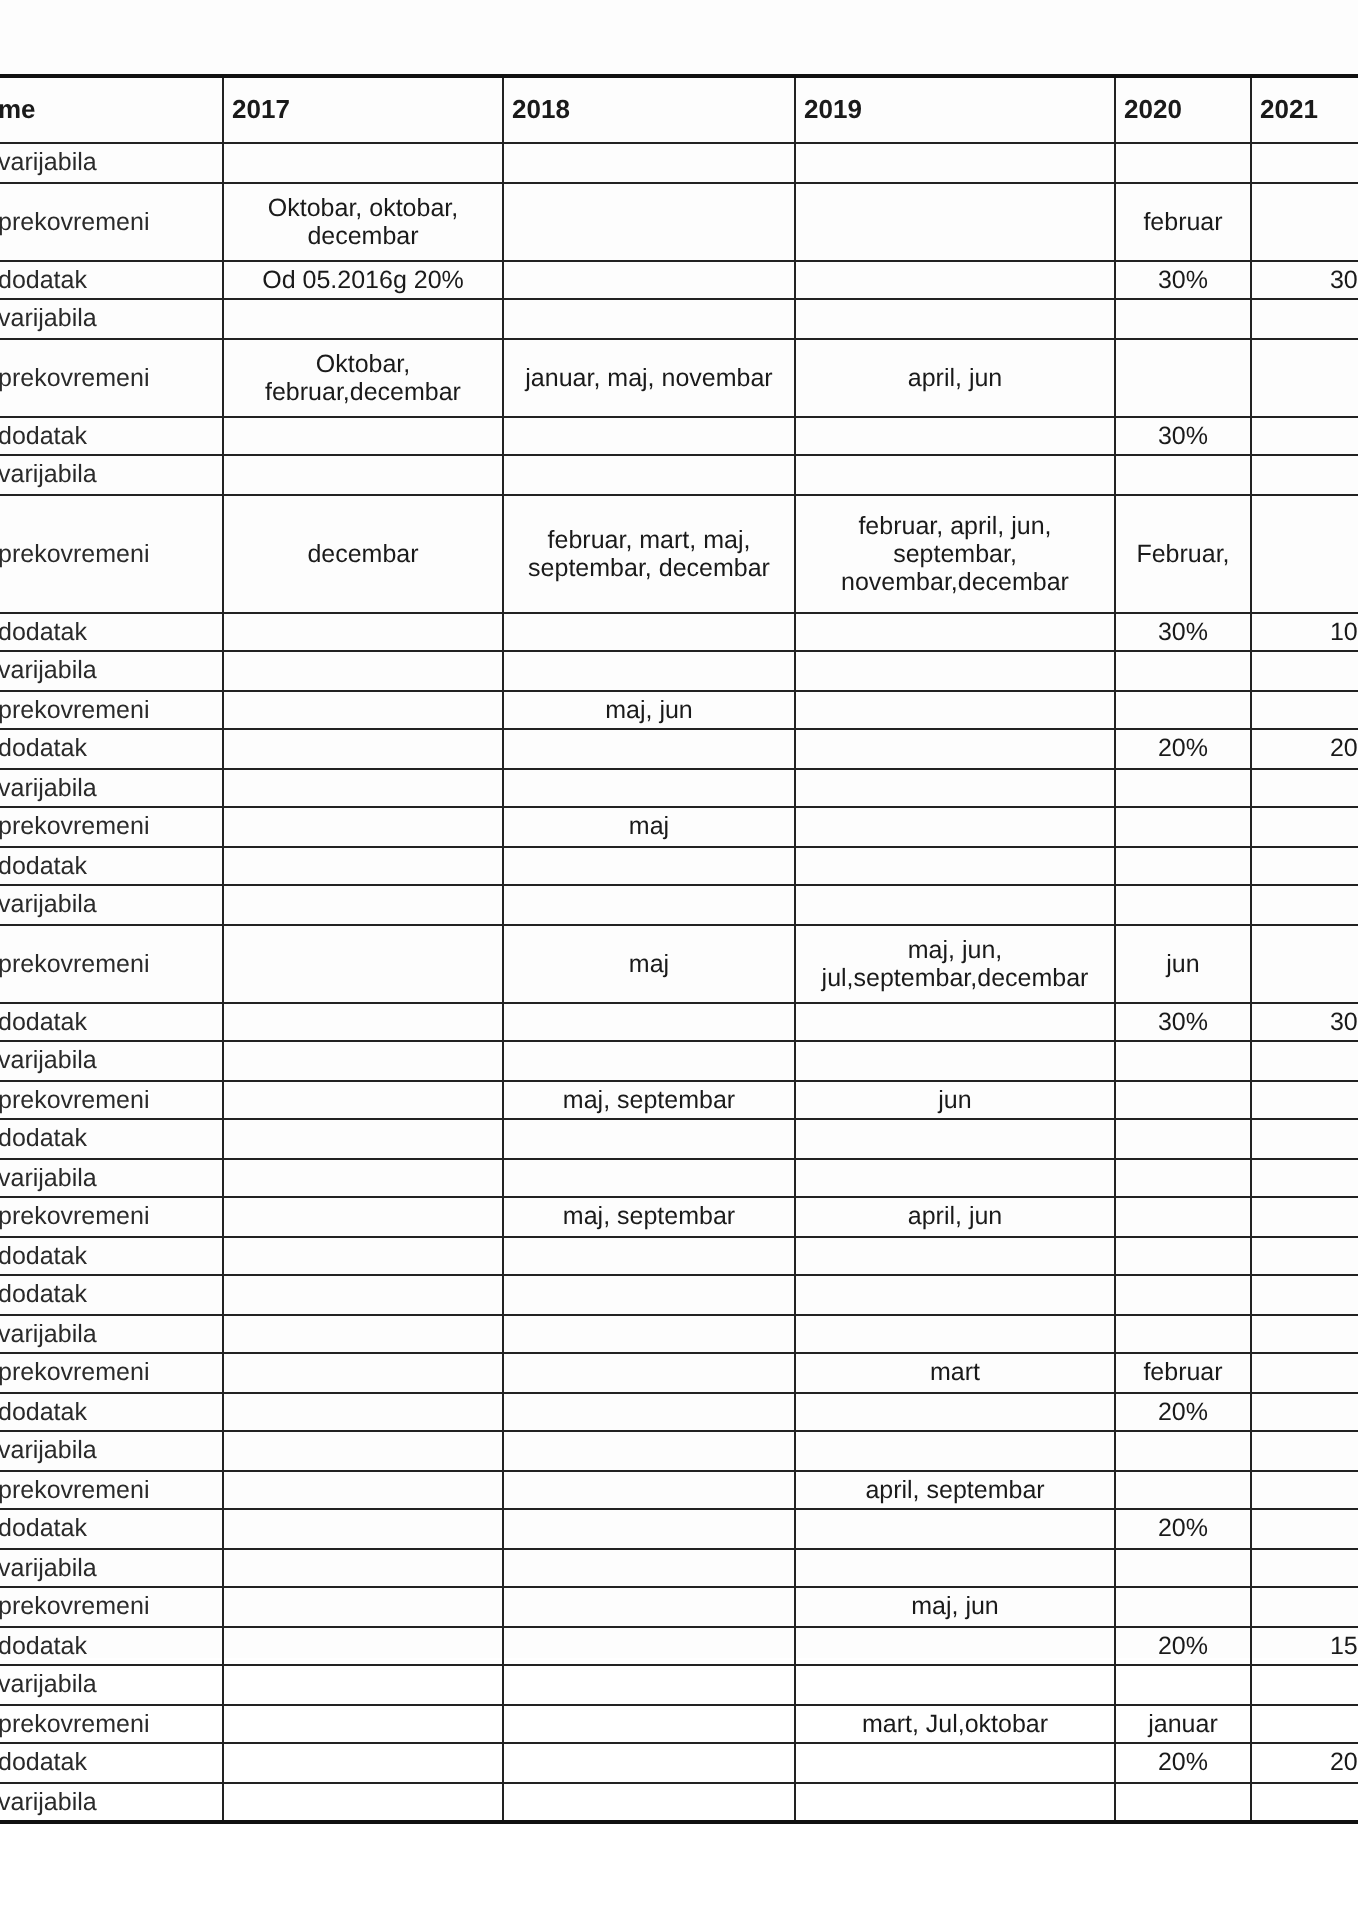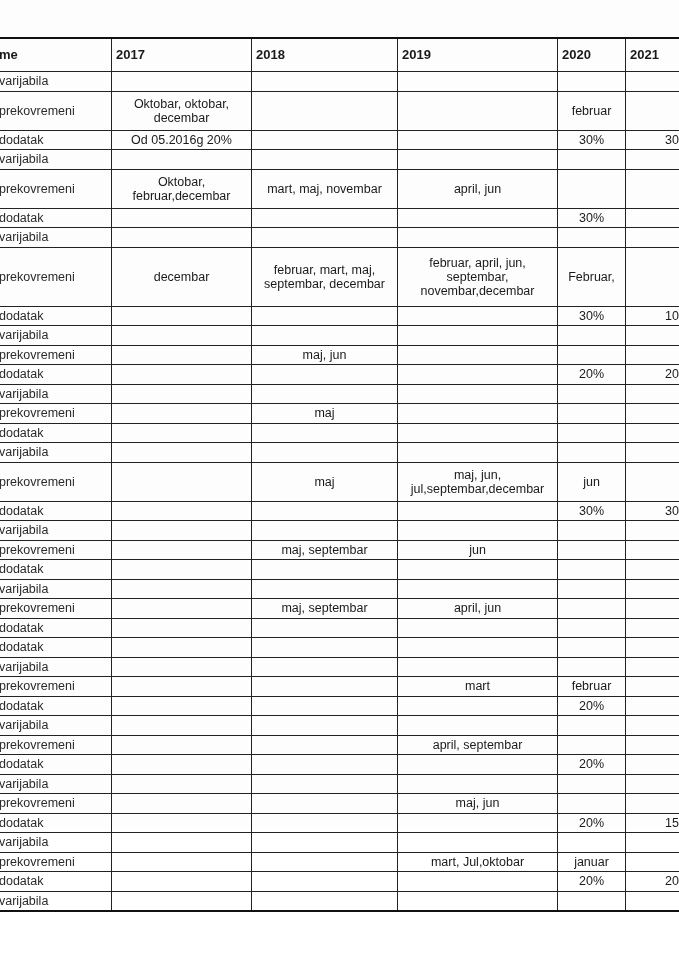--- a/index.html
+++ b/index.html
@@ -73,21 +73,21 @@
           <td class="label">varijabila</td>
           <td class="val"></td>
           <td class="val"></td>
           <td class="val"></td>
           <td class="val"></td>
           <td class="val"></td>
         </tr>
         <tr class="tall">
           <td class="label">prekovremeni</td>
           <td class="val">Oktobar, februar,decembar</td>
-          <td class="val">mart, maj, novembar</td>
+          <td class="val">januar, maj, novembar</td>
           <td class="val">april, jun</td>
           <td class="val"></td>
           <td class="val"></td>
         </tr>
         <tr>
           <td class="label">dodatak</td>
           <td class="val"></td>
           <td class="val"></td>
           <td class="val"></td>
           <td class="pct c2020">30%</td>

